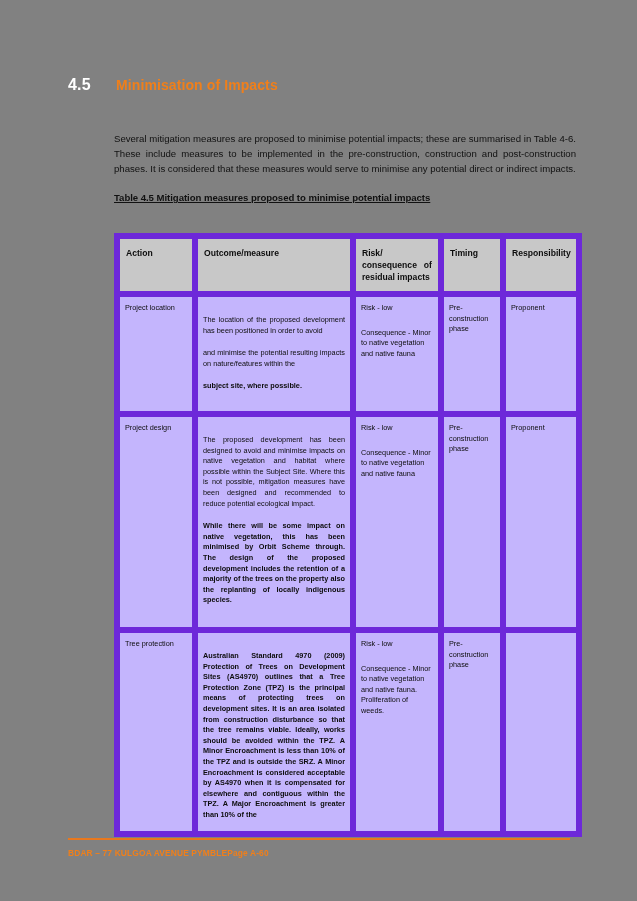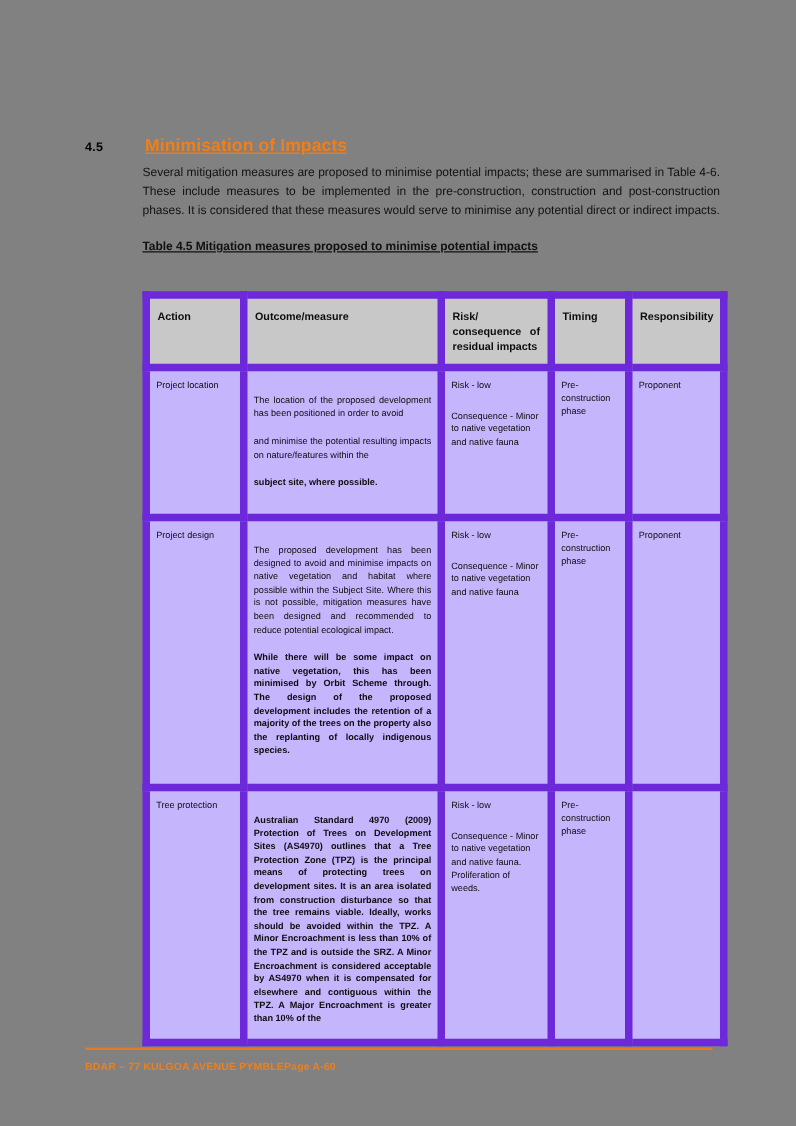--- a/index.html
+++ b/index.html
@@ -34,32 +34,30 @@
     position: absolute;
     left: 68px;
     top: 76px;
     width: 510px;
     display: flex;
     align-items: baseline;
   }
   .heading-num {
     width: 48px;
     flex: 0 0 48px;
-    font-size: 10px;
-    font-weight: bold;
-    color: #000000;
+    font-size: 16px;
+    font-weight: bold;
+    color: #ffffff;
     letter-spacing: .2px;
-    margin-top: 37px;
   }
   .heading-text {
     font-size: 14px;
     font-weight: bold;
     color: #F07F1A;
     letter-spacing: .1px;
-    text-decoration: underline;
   }
 
   
   .body-para {
     position: absolute;
     left: 114px;
     top: 121px;
     width: 462px;
     font-size: 9.6px;
     line-height: 15.2px;

